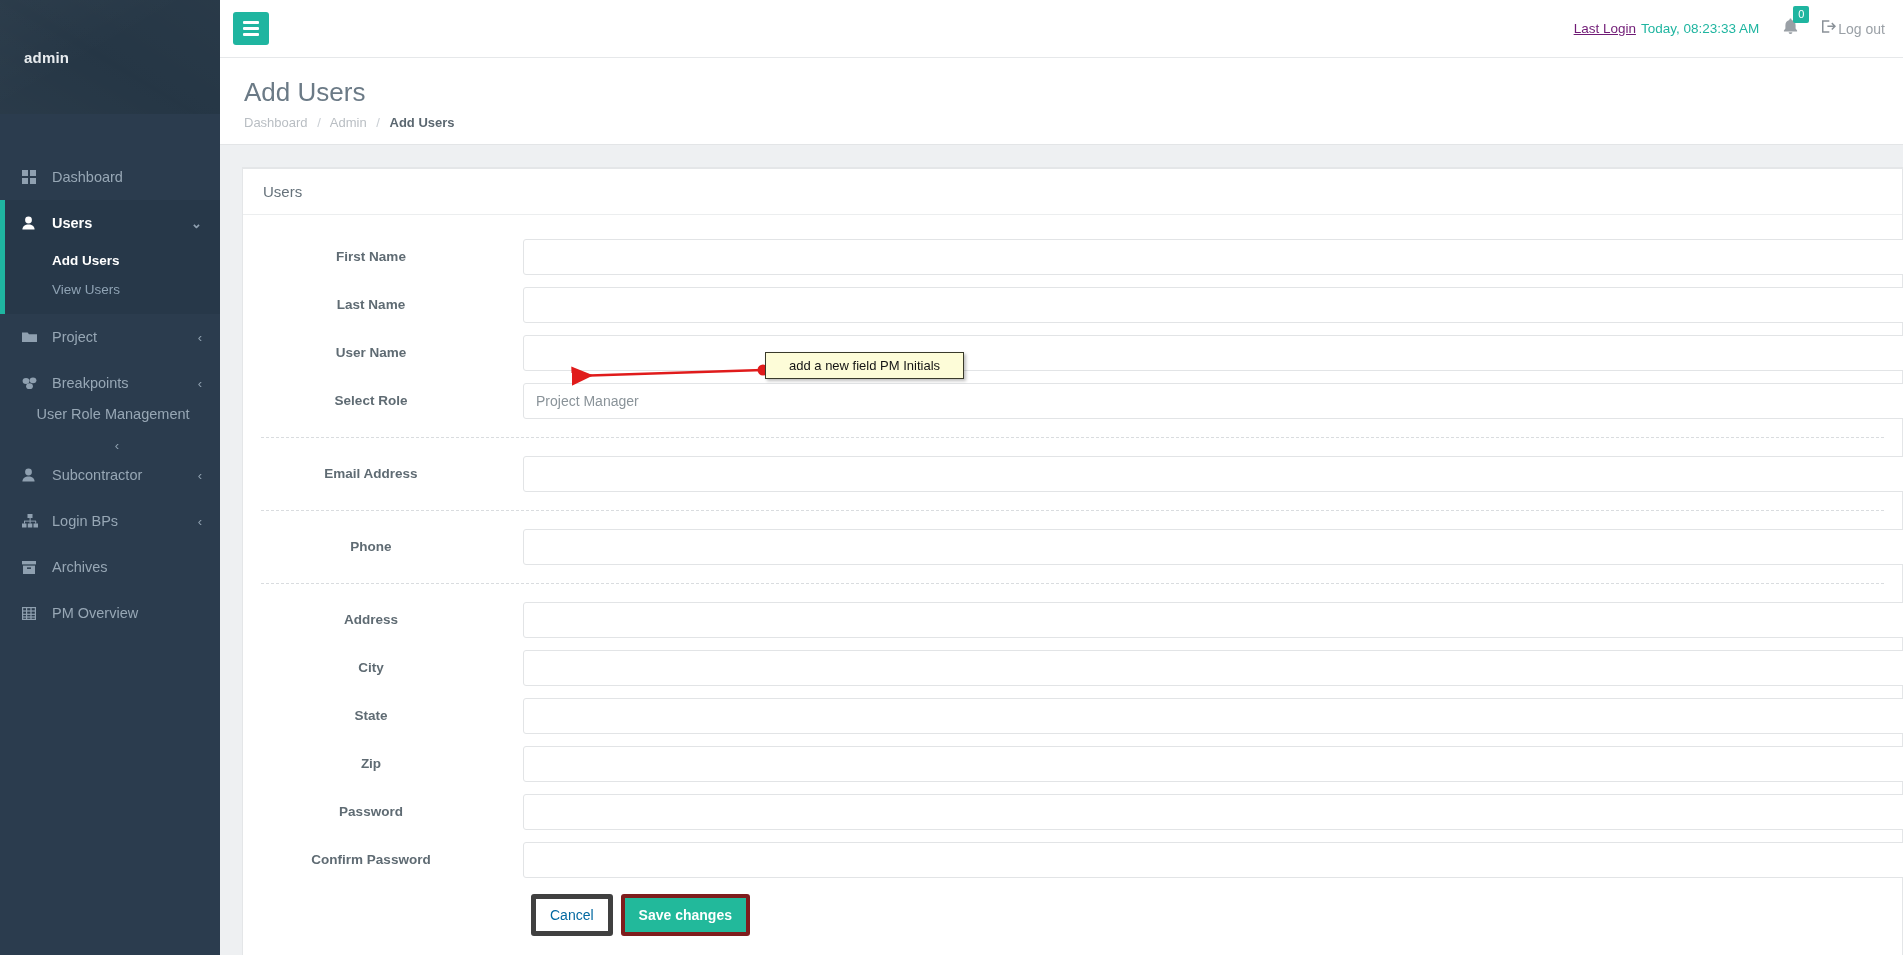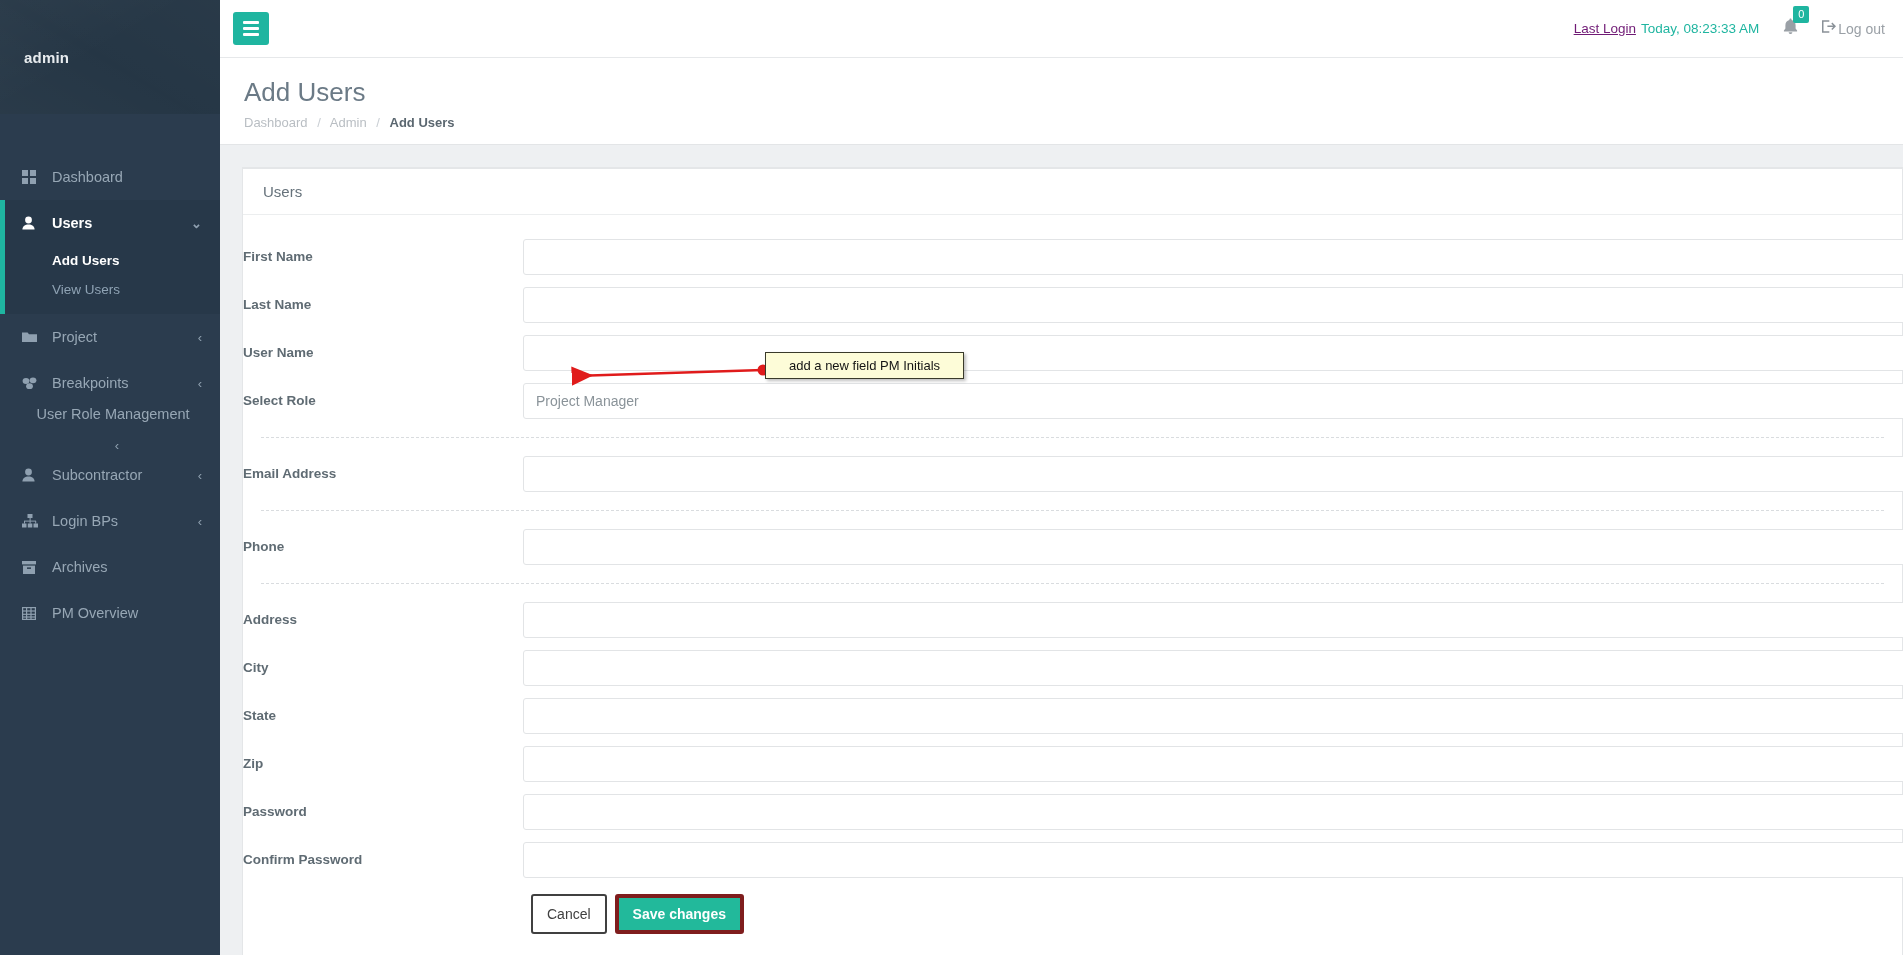--- a/index.html
+++ b/index.html
@@ -163,21 +163,21 @@
     font-size: 15px;
   }
   .panel-body { padding: 18px 0 0 0; }
 
   .form-row {
     display: flex; align-items: center;
     padding: 6px 0;
   }
   .form-row .lbl {
     width: 280px; min-width: 280px;
-    text-align: left;
+    text-align: center;
     padding-right: 24px;
     font-size: 13.5px; font-weight: bold;
     color: #5f6b73;
   }
   .form-row .ctl { flex: 1; padding-right: 0; }
   .form-input {
     display: block;
     width: 1386px;
     height: 36px;
     border: 1px solid #e2e4e6;
@@ -200,21 +200,21 @@
   .actions { display: flex; gap: 8px; padding: 10px 0 20px 0; }
   .actions .lblspace { width: 280px; min-width: 280px; }
   .btn {
     font-family: "Liberation Sans", sans-serif;
     font-size: 14px;
     border-radius: 3px;
     cursor: pointer;
     padding: 9px 14px;
     line-height: 1;
   }
-  .btn-cancel { background: #ffffff; border: 2px solid #404040; color: #404040; }
+  .btn-cancel { background: #ffffff; border: 5px solid #404040; color: #0369a1; }
   .btn-save { background: #22b99b; border: 4px solid #7f1d1d; color: #ffffff; font-weight: bold; }
 
   
   .annotation { position: absolute; left: 0; top: 0; width: 1903px; height: 955px; pointer-events: none; z-index: 40; }
   .anno-tip {
     position: absolute;
     left: 765px; top: 352px;
     background: #fdfcd8;
     border: 1px solid #3a3a2a;
     color: #141414;

